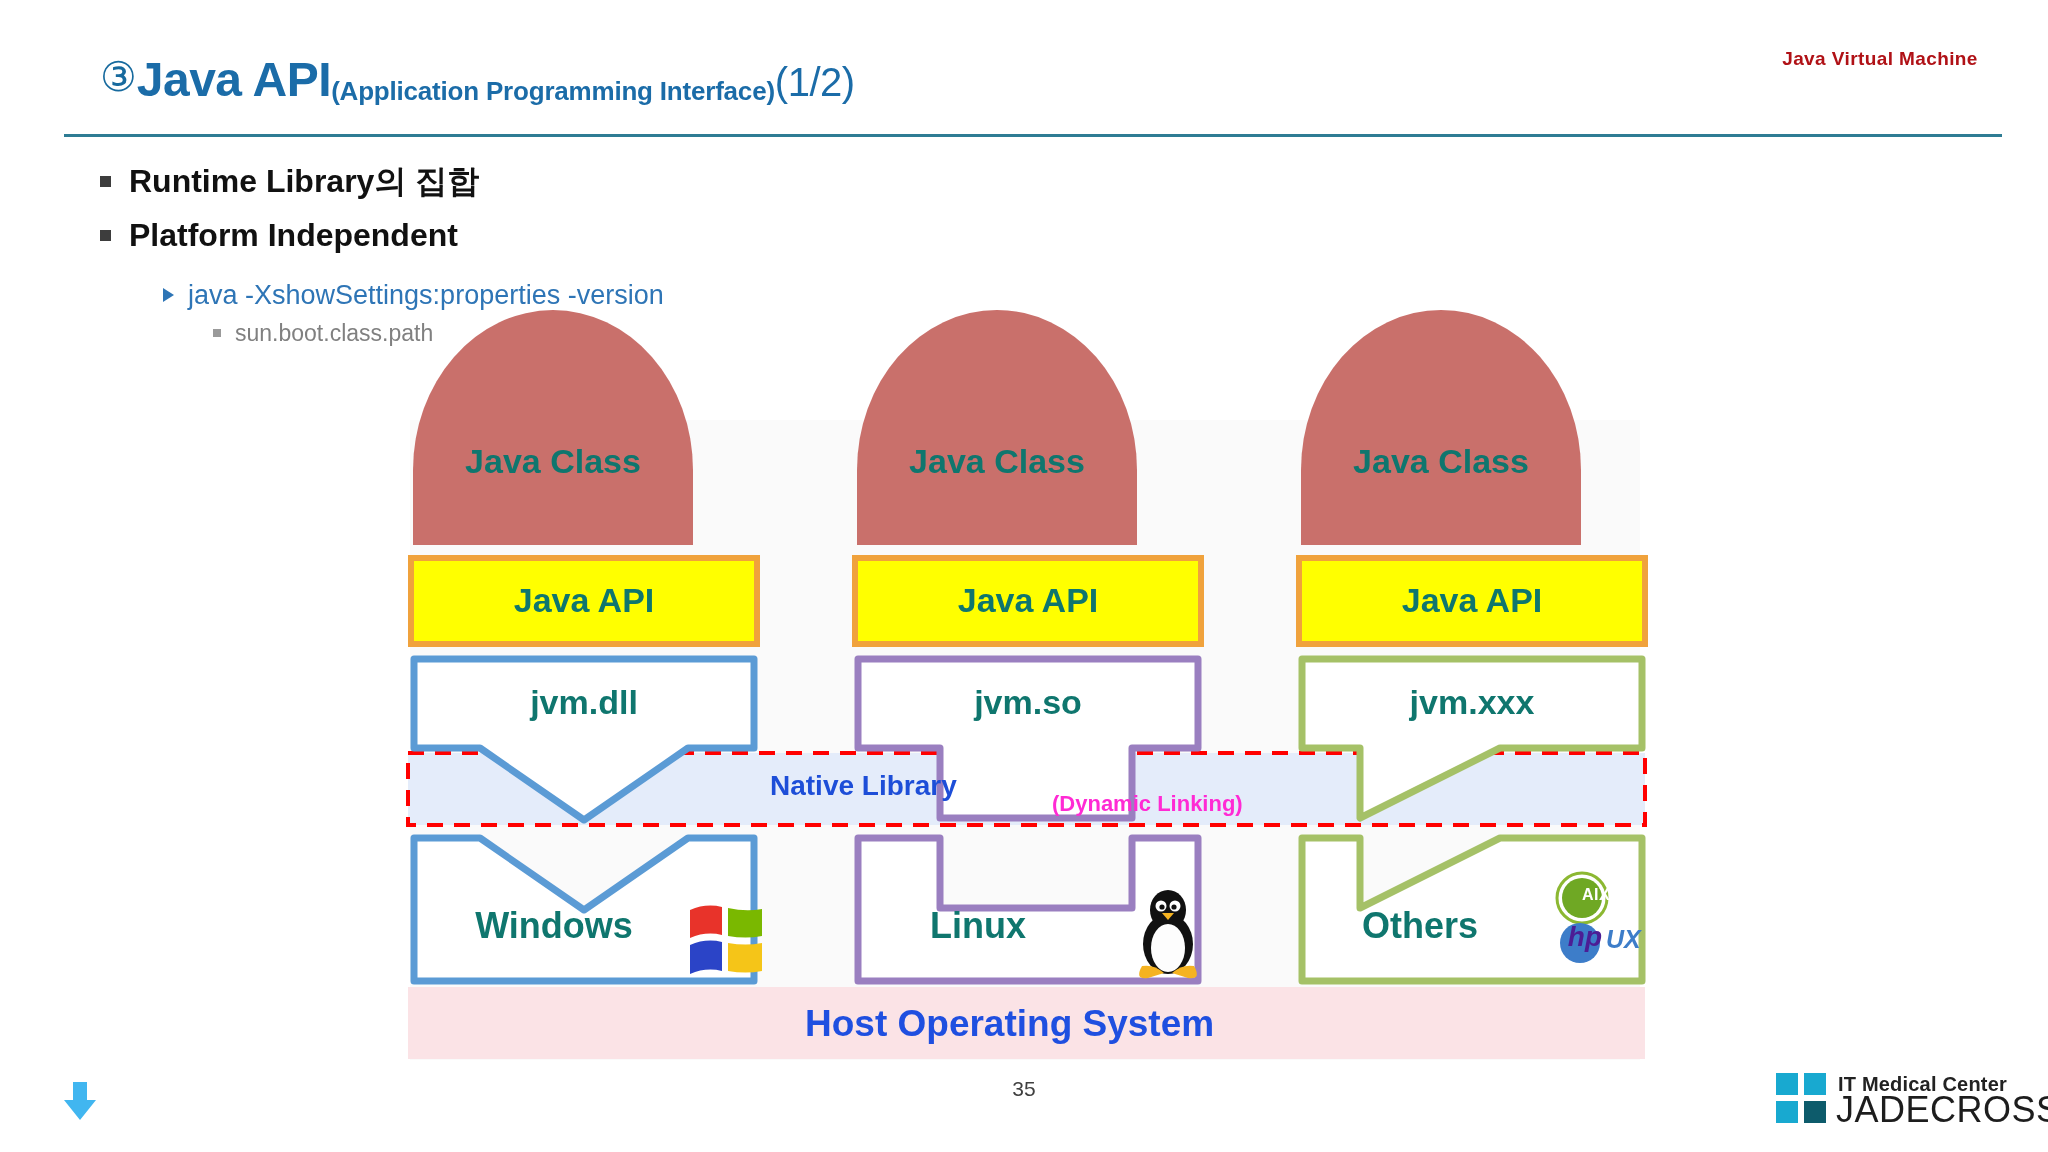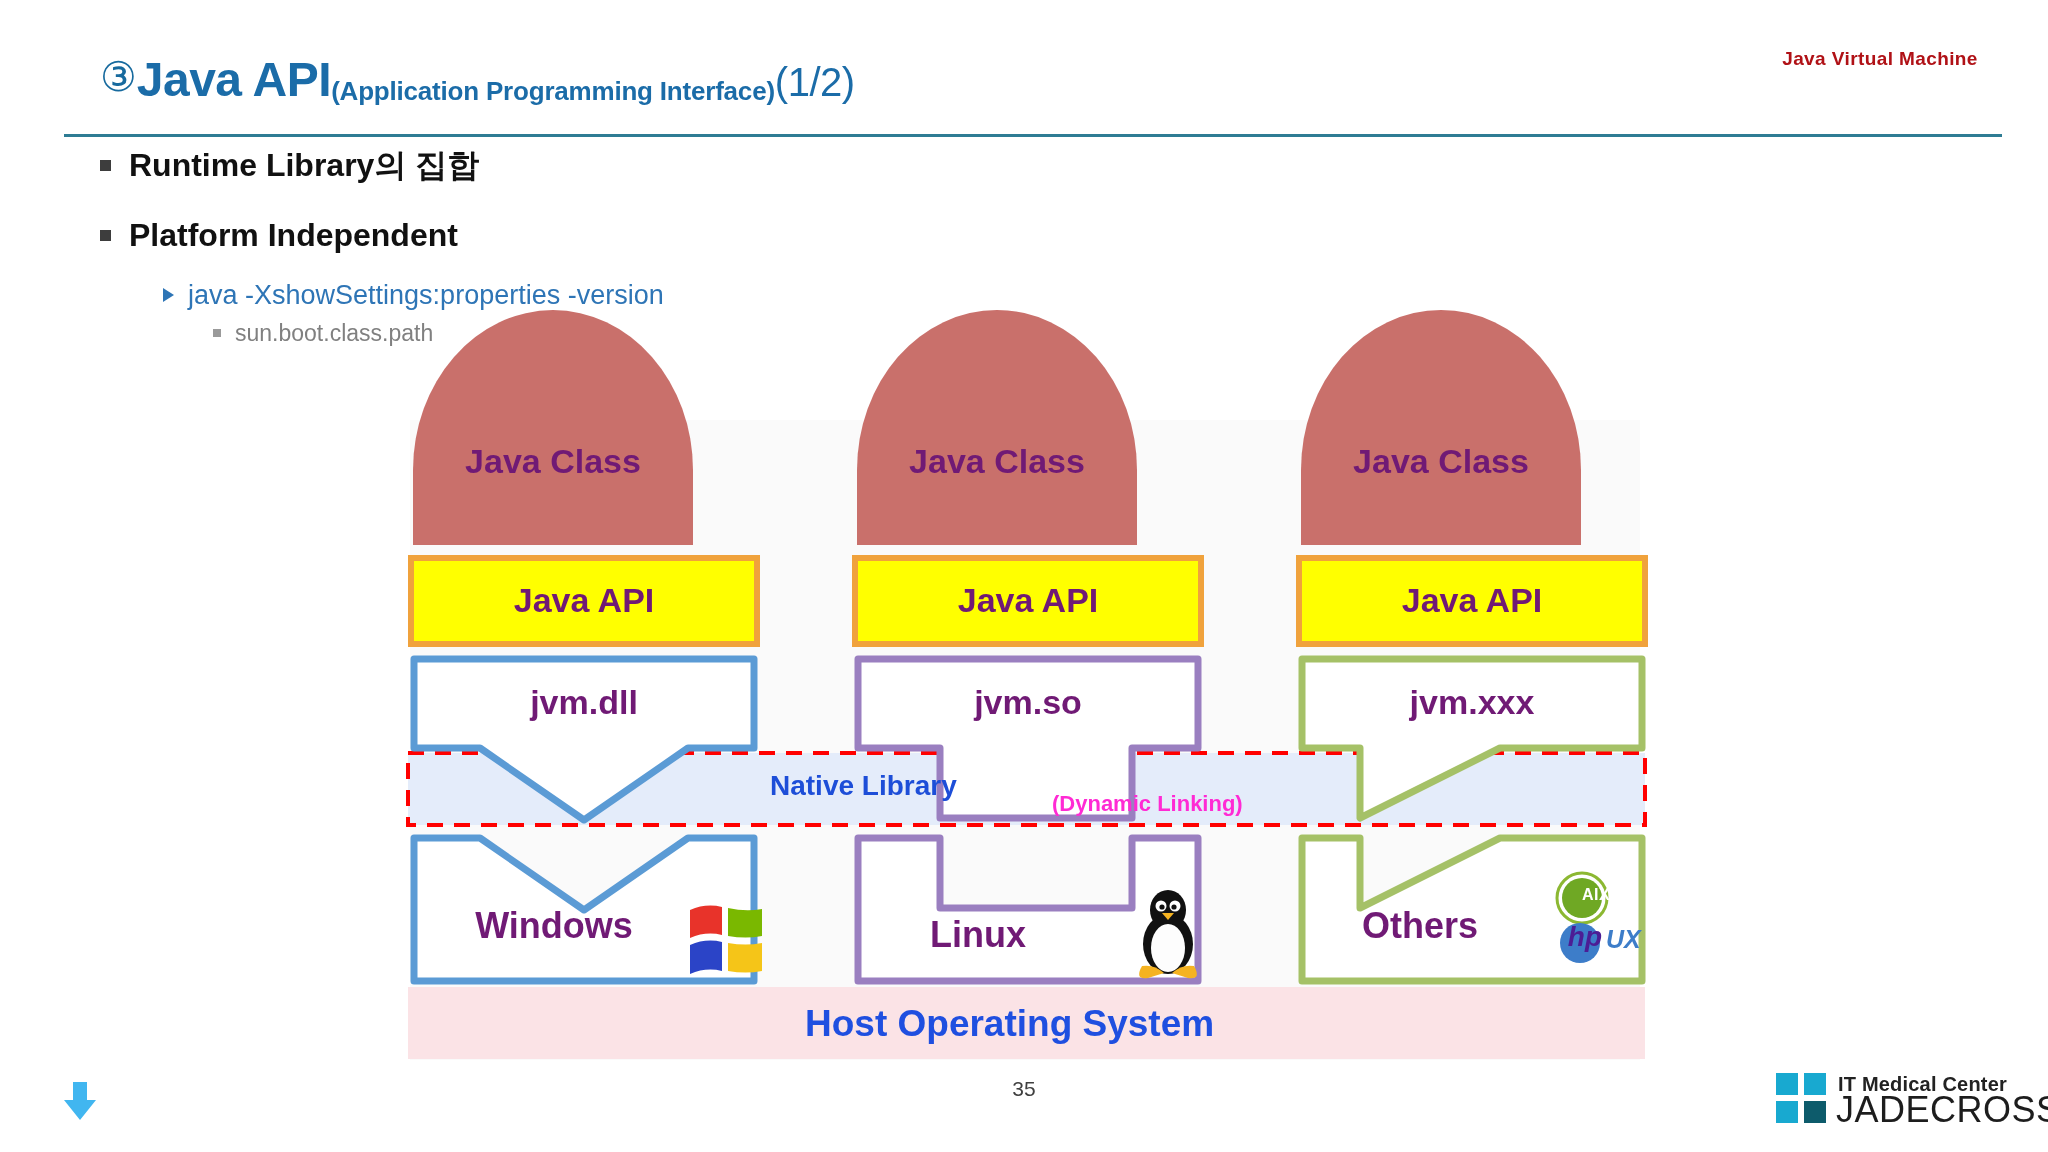--- a/index.html
+++ b/index.html
@@ -58,21 +58,21 @@
   .b3 .sq{
     display:inline-block;width:8px;height:8px;background:#9a9a9a;
     vertical-align:middle;margin-right:14px;margin-bottom:3px;
   }
 
   
   .diagram{position:absolute;left:0;top:0;width:2048px;height:1152px;}
   .diagram svg{position:absolute;left:0;top:0;}
 
   .lbl{
-    position:absolute;color:#701a75;font-weight:bold;white-space:nowrap;
+    position:absolute;color:#0f766e;font-weight:bold;white-space:nowrap;
     text-align:center;
   }
   .lbl-class{font-size:34px;}
   .lbl-api{font-size:34px;}
   .lbl-jvm{font-size:34px;}
   .lbl-os{font-size:36px;}
 
   .native-main{
     position:absolute;color:#1d4ed8;font-weight:bold;font-size:28px;
     white-space:nowrap;
@@ -113,21 +113,21 @@
 
 <div class="slide">
 
   <div class="hdr-right">Java Virtual Machine</div>
 
   <div class="title">
     <span class="circnum">③</span><span class="main">Java API</span><span class="sub">(Application Programming Interface)</span><span class="frac">(1/2)</span>
   </div>
   <div class="rule"></div>
 
-  <div class="b1" style="left:100px;top:144px;">
+  <div class="b1" style="left:100px;top:160px;">
     <span class="sq"></span><span>Runtime Library의 집합</span>
   </div>
 
   <div class="b1" style="left:100px;top:217px;">
     <span class="sq"></span><span>Platform Independent</span>
   </div>
 
   <div class="b2" style="left:163px;top:280px;">
     <span class="tri"></span><span>java -XshowSettings:properties -version</span>
   </div>
@@ -199,21 +199,21 @@
 
     <div class="lbl lbl-api" style="left:414px;top:581px;width:340px;">Java API</div>
     <div class="lbl lbl-api" style="left:858px;top:581px;width:340px;">Java API</div>
     <div class="lbl lbl-api" style="left:1302px;top:581px;width:340px;">Java API</div>
 
     <div class="lbl lbl-jvm" style="left:414px;top:683px;width:340px;">jvm.dll</div>
     <div class="lbl lbl-jvm" style="left:858px;top:683px;width:340px;">jvm.so</div>
     <div class="lbl lbl-jvm" style="left:1302px;top:683px;width:340px;">jvm.xxx</div>
 
     <div class="lbl lbl-os" style="left:414px;top:905px;width:280px;">Windows</div>
-    <div class="lbl lbl-os" style="left:838px;top:905px;width:280px;margin-top:9px;">Linux</div>
+    <div class="lbl lbl-os" style="left:838px;top:905px;width:280px;">Linux</div>
     <div class="lbl lbl-os" style="left:1280px;top:905px;width:280px;">Others</div>
 
     <div class="native-main" style="left:770px;top:770px;">Native Library</div>
     <div class="native-sub" style="left:1052px;top:791px;">(Dynamic Linking)</div>
 
     <div class="hostos" style="left:805px;top:1003px;">Host Operating System</div>
 
     <div style="position:absolute;left:1570px;top:886px;width:52px;text-align:center;
                 color:#ffffff;font-size:16px;font-weight:bold;letter-spacing:.5px;">AIX</div>
     <div style="position:absolute;left:1562px;top:920px;width:40px;text-align:right;

